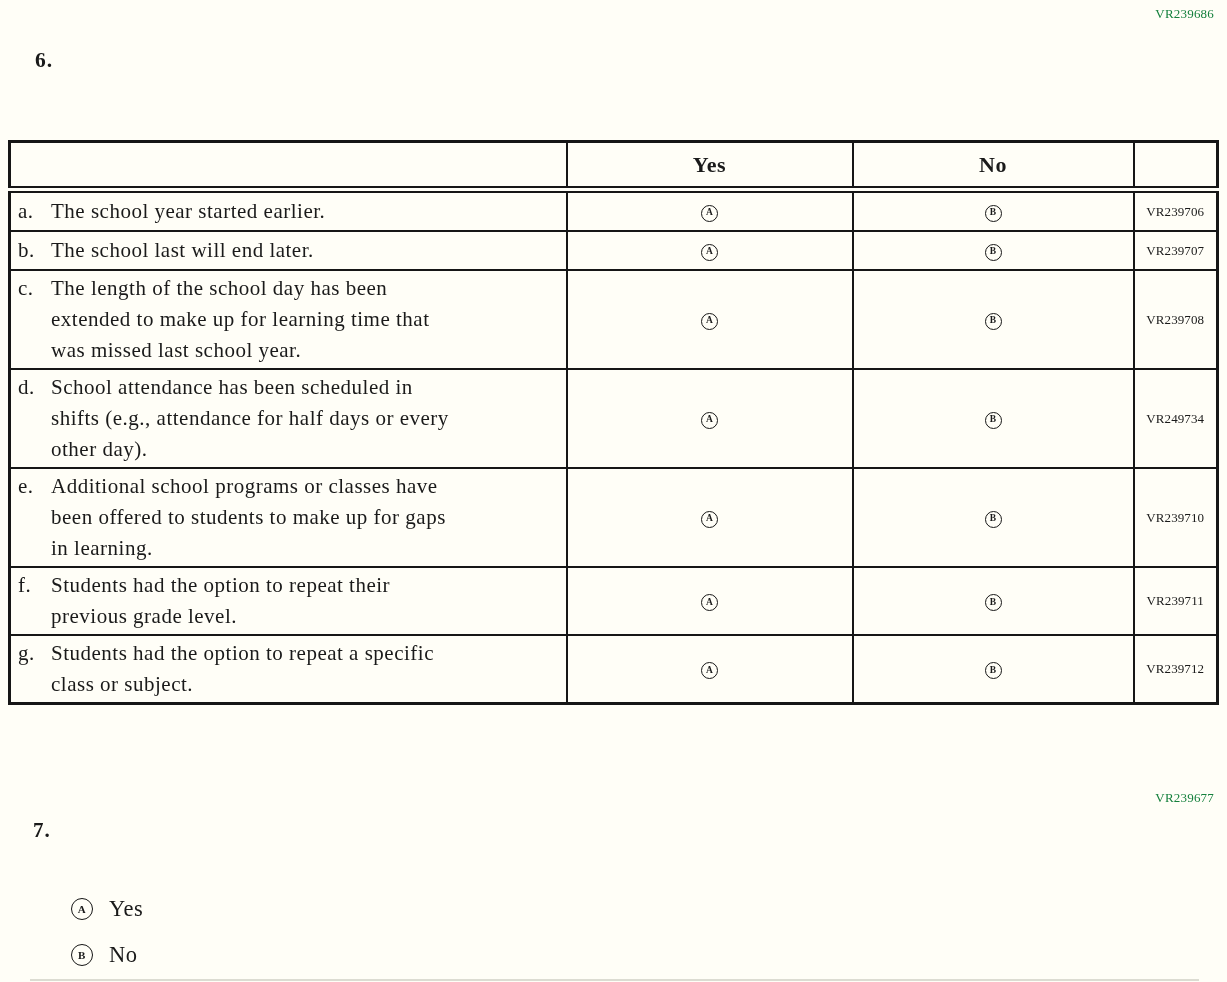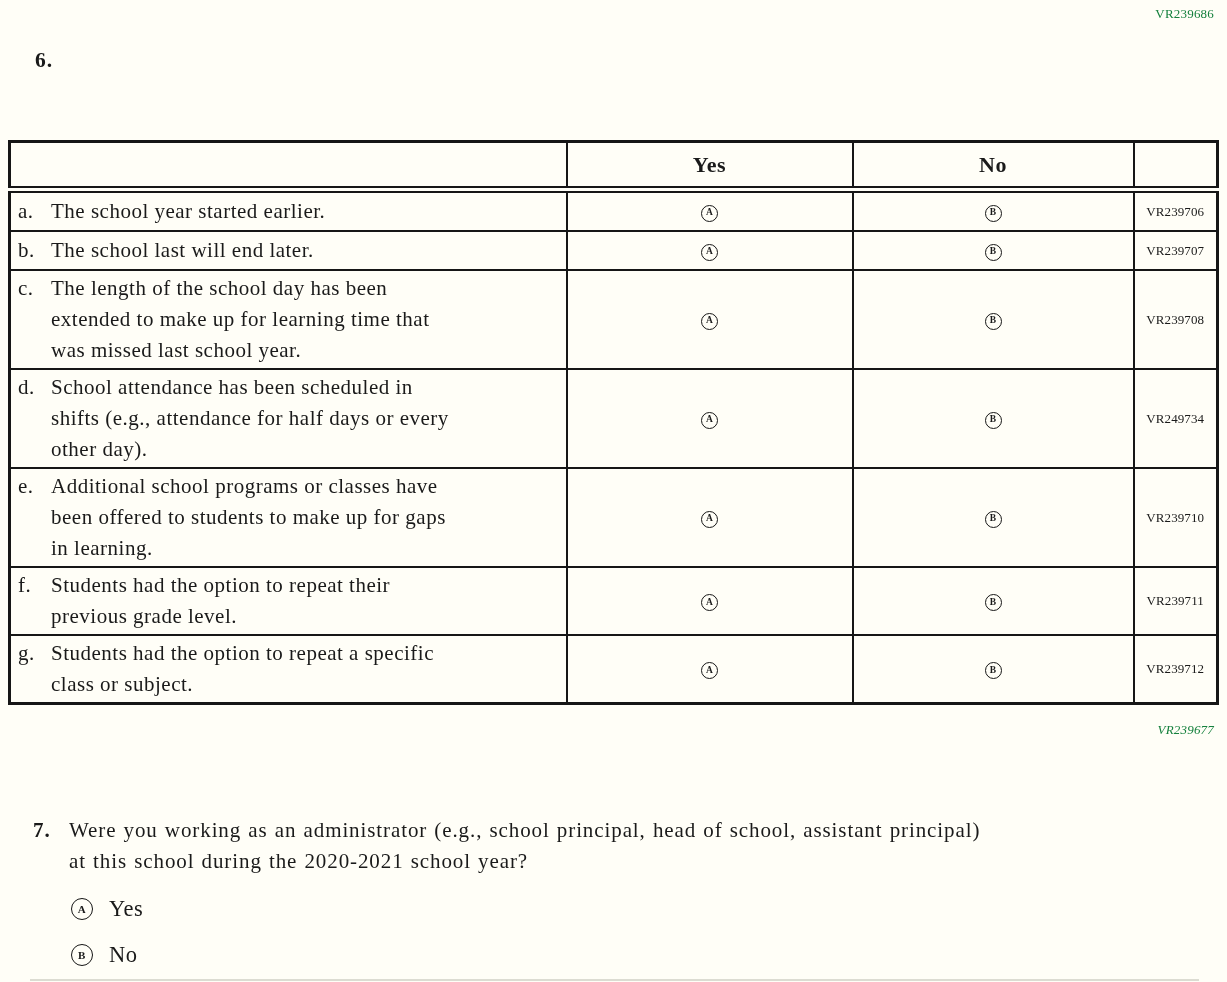--- a/index.html
+++ b/index.html
@@ -11,21 +11,21 @@
     position: relative;
     overflow: hidden;
   }
   .code {
     position: absolute;
     font-size: 13px;
     color: #15803d;
     letter-spacing: 0.2px;
   }
   .code-top { top: 6px; right: 13px; }
-  .code-mid { top: 722px; right: 13px; font-style: italic; }
+  .code-mid { top: 790px; right: 13px; }
 
   .question {
     position: absolute;
     display: flex;
     align-items: flex-start;
   }
   .qnum {
     font-weight: bold;
     flex-shrink: 0;
     text-align: left;
@@ -222,21 +222,21 @@
       <td class="bub"><span class="bubble">B</span></td>
       <td class="codecell">VR239712</td>
     </tr>
   </tbody>
 </table>
 
 <div class="code code-mid">VR239677</div>
 
 <div class="question q7">
   <span class="qnum">7.</span>
-  <div class="qtext"><span>Were you working as an administrator (e.g., school principal, head of school, assistant principal)</span><br><span>at this school during the 2020-2021 school year?</span></div>
+  <div class="qtext"><br></div>
 </div>
 
 <div class="option option-yes">
   <span class="bubble big">A</span>
   <span class="opt-label">Yes</span>
 </div>
 
 <div class="option option-no">
   <span class="bubble big">B</span>
   <span class="opt-label">No</span>

